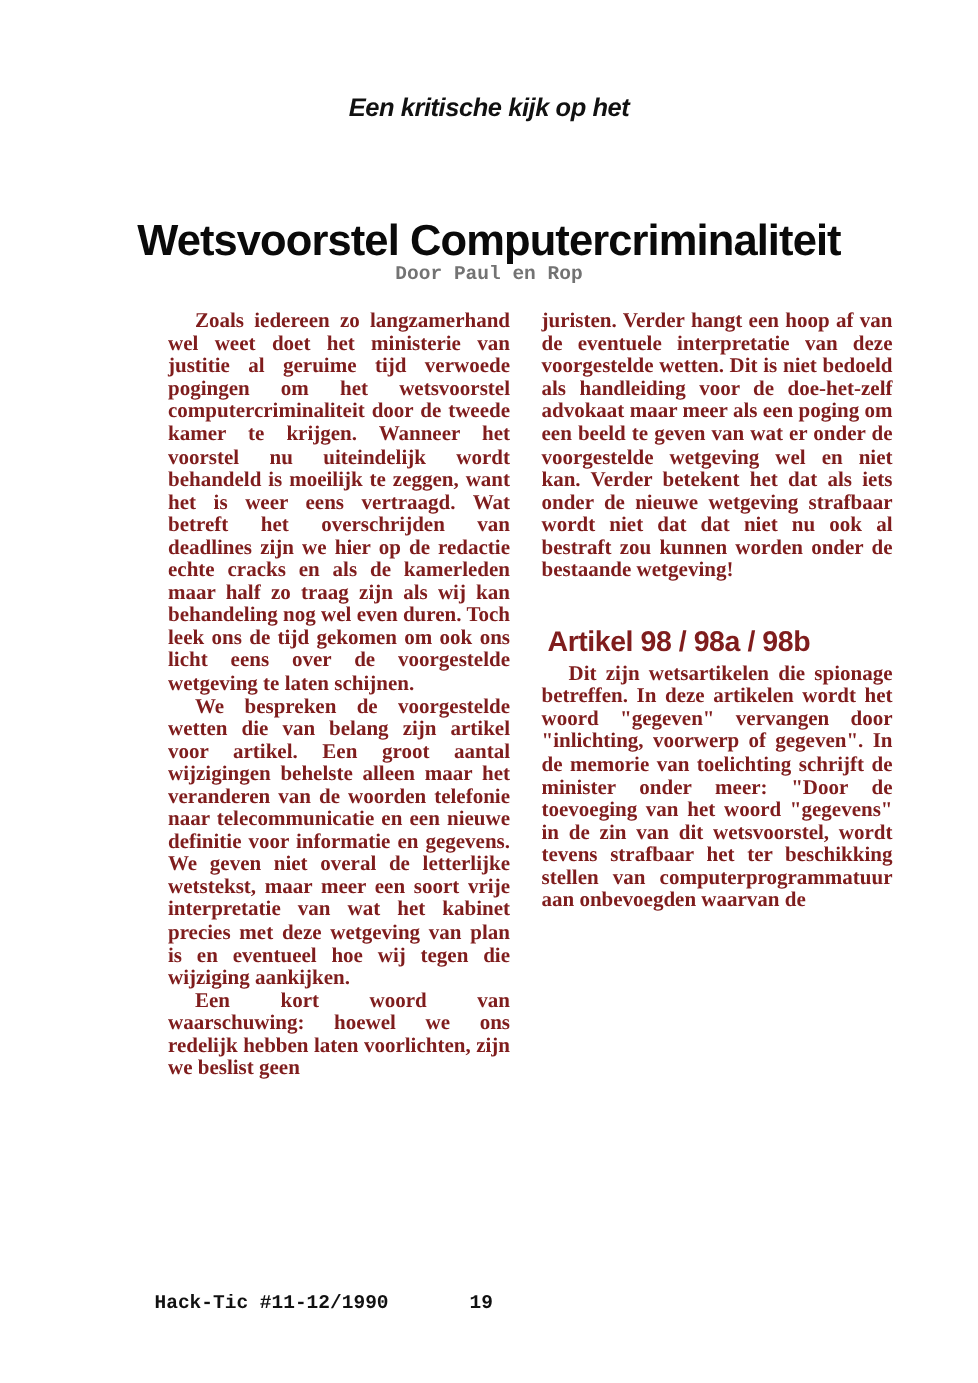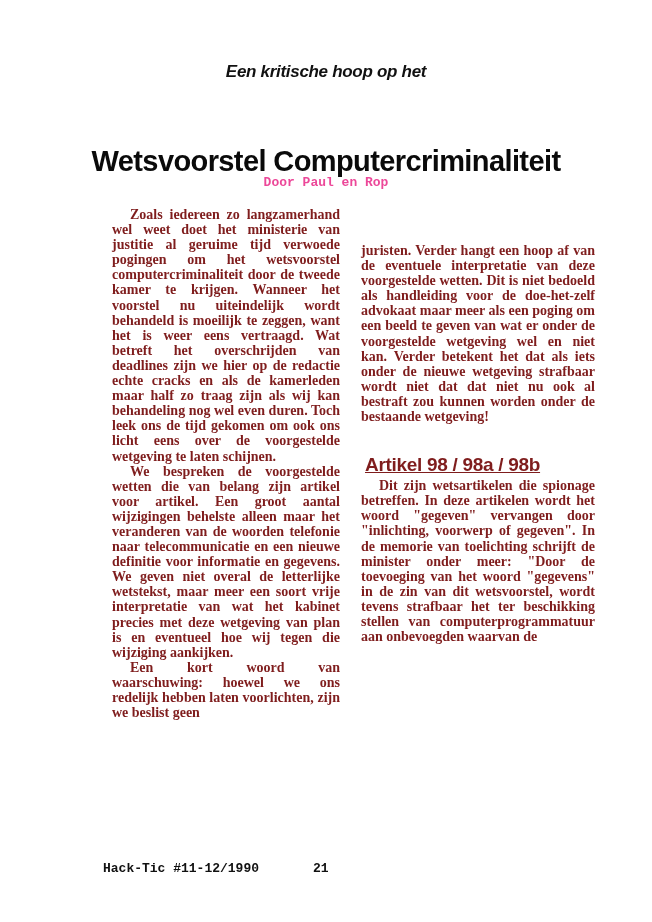--- a/index.html
+++ b/index.html
@@ -9,55 +9,55 @@
     font-family: "Liberation Sans", sans-serif; font-style: italic; font-weight: bold;
     font-size: 17px; letter-spacing: -0.3px; color: #111;
   }
   .title {
     position: absolute; top: 107px; left: 0; width: 652px; text-align: center;
     font-family: "Liberation Sans", sans-serif; font-weight: bold;
     font-size: 29px; letter-spacing: -0.6px; color: #0a0a0a; margin-top: 38px;
   }
   .byline {
     position: absolute; top: 175px; left: 0; width: 652px; text-align: center;
-    font-family: "Liberation Mono", monospace; font-weight: bold; font-size: 13px; color: #ec4899;
+    font-family: "Liberation Mono", monospace; font-weight: bold; font-size: 13px; color: #737373;
   }
   .col {
     position: absolute; top: 207px; width: 228px;
     font-family: "Liberation Serif", serif; font-weight: bold; font-size: 14px;
     line-height: 15.1px; text-align: justify; color: #7f1d1d;
   }
   .col.left { left: 112px; }
   .col.right { left: 361px; width: 234px; }
   .col p { margin: 0; text-indent: 18px; }
-  .col p.noindent { text-indent: 0; margin-top: 36px; }
+  .col p.noindent { text-indent: 0; }
   .section-heading {
     font-family: "Liberation Sans", sans-serif; font-weight: bold; font-size: 19px;
-    margin: 30px 0 2px 4px; letter-spacing: -0.3px; line-height: 22px; text-indent: 0; text-decoration: underline;
+    margin: 30px 0 2px 4px; letter-spacing: -0.3px; line-height: 22px; text-indent: 0;
   }
   .footer {
     position: absolute; top: 861px; left: 103px;
     font-family: "Liberation Mono", monospace; font-weight: bold; font-size: 13px; color: #111;
   }
   .footer .page { margin-left: 54px; }
 </style>
 </head>
 <body>
 
-<div class="kicker">Een kritische hoop op het</div>
+<div class="kicker">Een kritische kijk op het</div>
 <div class="title">Wetsvoorstel Computercriminaliteit</div>
 <div class="byline">Door Paul en Rop</div>
 
 <div class="col left">
   <p>Zoals iedereen zo langzamerhand wel weet doet het ministerie van justitie al geruime tijd verwoede pogingen om het wetsvoorstel computercriminaliteit door de tweede kamer te krijgen. Wanneer het voorstel nu uiteindelijk wordt behandeld is moeilijk te zeggen, want het is weer eens vertraagd. Wat betreft het overschrijden van deadlines zijn we hier op de redactie echte cracks en als de kamerleden maar half zo traag zijn als wij kan behandeling nog wel even duren. Toch leek ons de tijd gekomen om ook ons licht eens over de voorgestelde wetgeving te laten schijnen.</p>
   <p>We bespreken de voorgestelde wetten die van belang zijn artikel voor artikel. Een groot aantal wijzigingen behelste alleen maar het veranderen van de woorden telefonie naar telecommunicatie en een nieuwe definitie voor informatie en gegevens. We geven niet overal de letterlijke wetstekst, maar meer een soort vrije interpretatie van wat het kabinet precies met deze wetgeving van plan is en eventueel hoe wij tegen die wijziging aankijken.</p>
   <p>Een kort woord van waarschuwing: hoewel we ons redelijk hebben laten voorlichten, zijn we beslist geen</p>
 </div>
 
 <div class="col right">
   <p class="noindent">juristen. Verder hangt een hoop af van de eventuele interpretatie van deze voorgestelde wetten. Dit is niet bedoeld als handleiding voor de doe-het-zelf advokaat maar meer als een poging om een beeld te geven van wat er onder de voorgestelde wetgeving wel en niet kan. Verder betekent het dat als iets onder de nieuwe wetgeving strafbaar wordt niet dat dat niet nu ook al bestraft zou kunnen worden onder de bestaande wetgeving!</p>
   <div class="section-heading">Artikel 98 / 98a / 98b</div>
   <p>Dit zijn wetsartikelen die spionage betreffen. In deze artikelen wordt het woord "gegeven" vervangen door "inlichting, voorwerp of gegeven". In de memorie van toelichting schrijft de minister onder meer: "Door de toevoeging van het woord "gegevens" in de zin van dit wetsvoorstel, wordt tevens strafbaar het ter beschikking stellen van computerprogrammatuur aan onbevoegden waarvan de</p>
 </div>
 
 <div class="footer">
-  <span>Hack-Tic #11-12/1990</span><span class="page">21</span>
+  <span>Hack-Tic #11-12/1990</span><span class="page">19</span>
 </div>
 
 </body></html>

